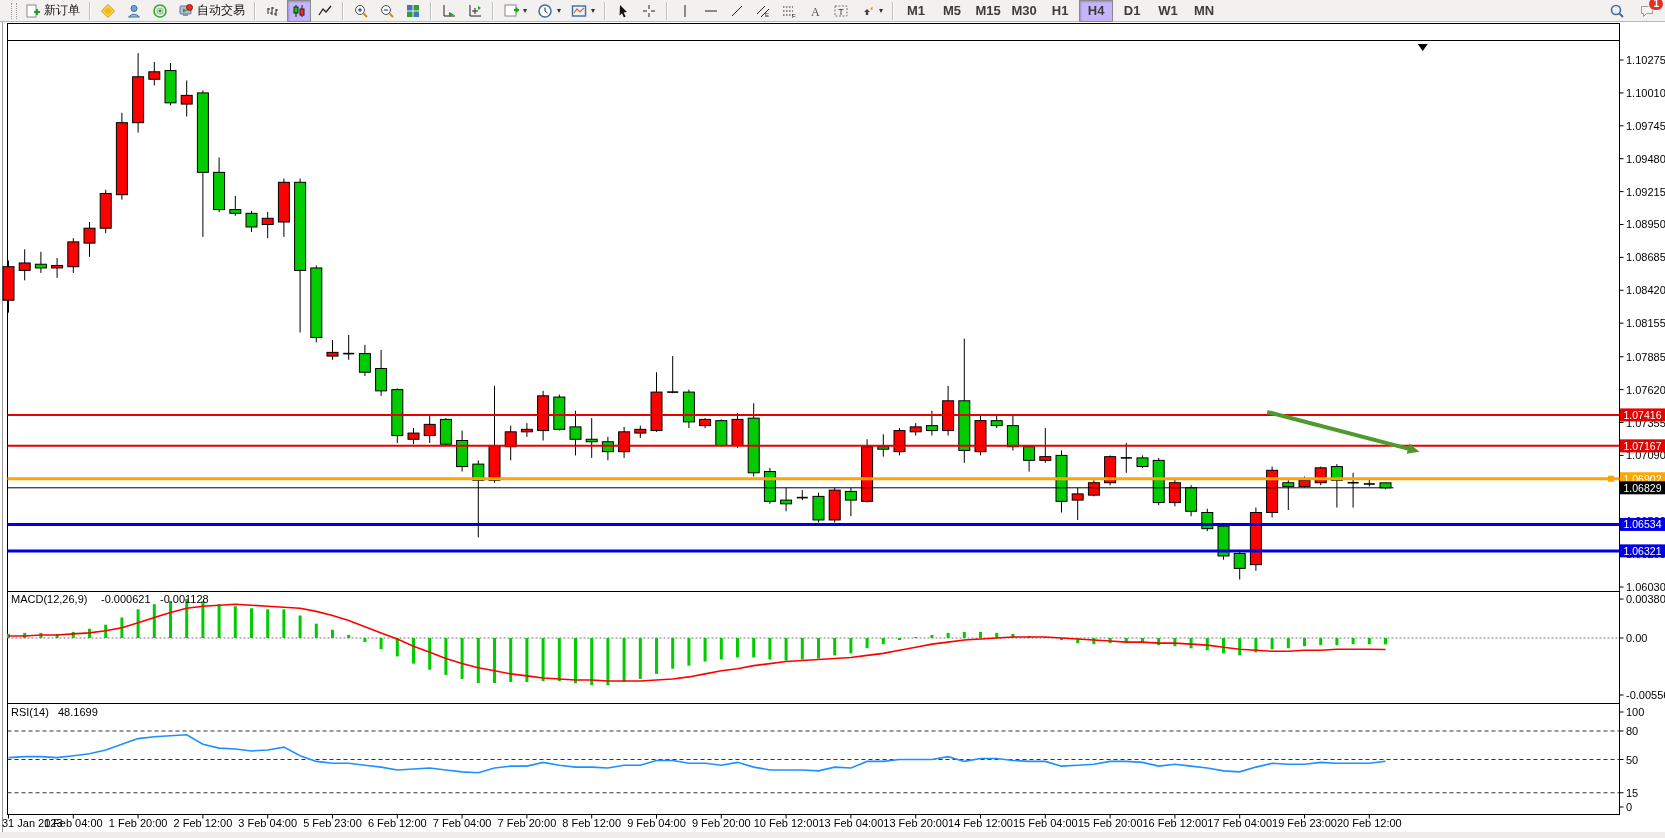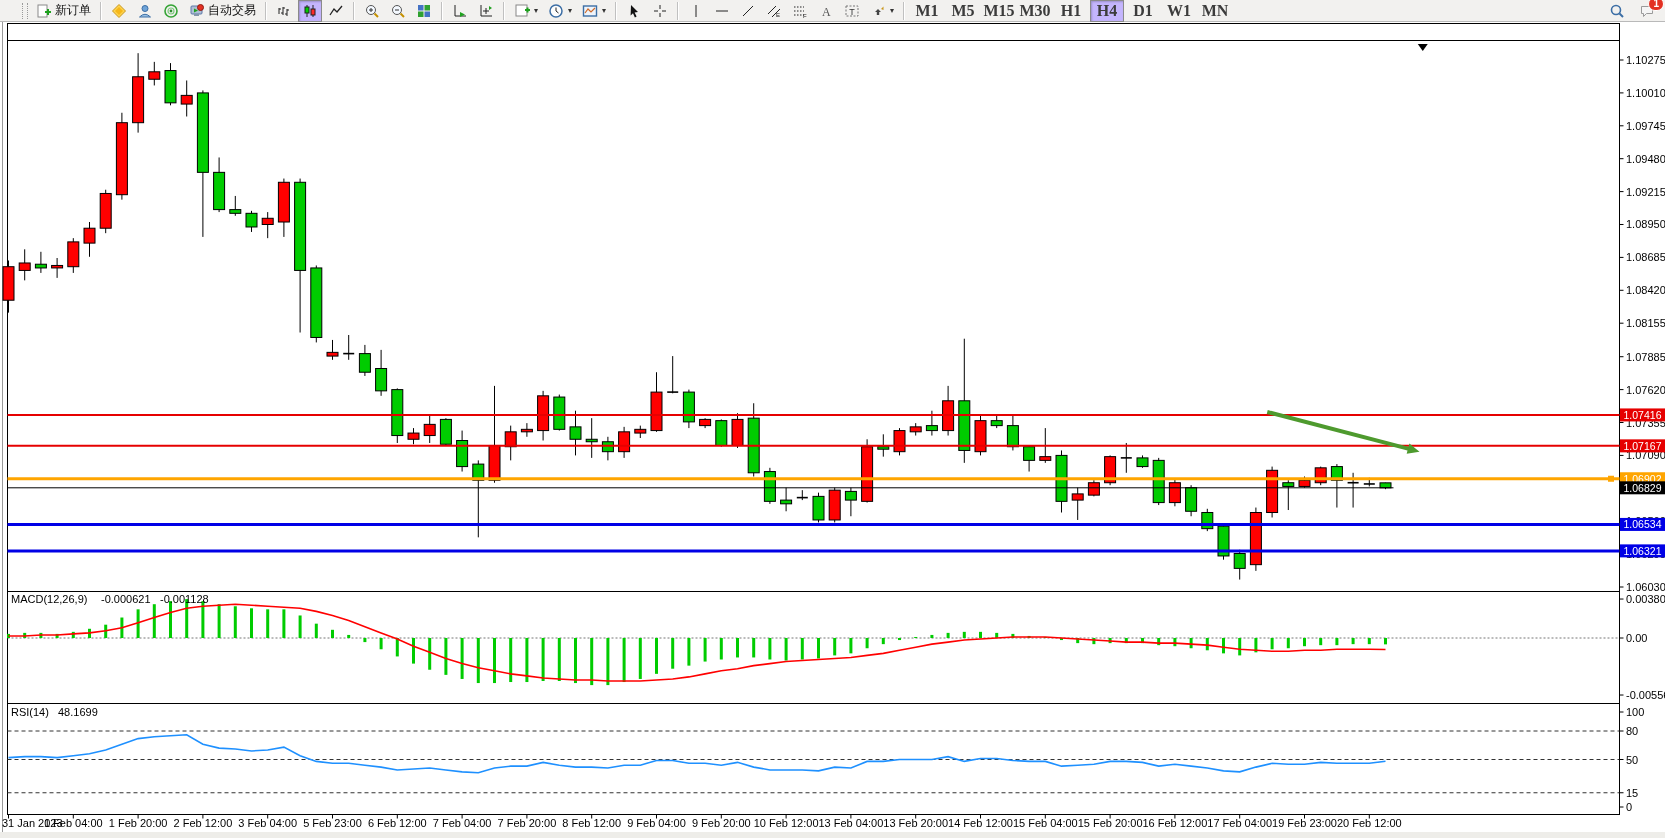--- a/index.html
+++ b/index.html
@@ -1,26 +1,26 @@
 <!DOCTYPE html>
 <html><head>
 <meta charset="utf-8">
 <style>
   html,body{margin:0;padding:0;background:#fff;}
   #app{position:relative;width:1665px;height:838px;overflow:hidden;background:#fff;
        font-family:"Liberation Sans","DejaVu Sans",sans-serif;}
   
   #toolbar{position:absolute;left:0;top:0;width:1665px;height:22px;background:#f2f1ef;
-           border-bottom:1px solid #b9b9b9;display:flex;align-items:center;gap:2px;box-sizing:border-box;padding-left:20px;}
+           border-bottom:1px solid #b9b9b9;display:flex;align-items:center;gap:2px;box-sizing:border-box;padding-left:9px;}
   .grip{width:4px;height:16px;border-left:1px dotted #9a9a9a;border-right:1px dotted #9a9a9a;margin:0 2px;}
   .tbtn{height:20px;display:flex;align-items:center;gap:3px;padding:0 3px;border:1px solid transparent;
         font-size:12px;color:#111;cursor:default;white-space:nowrap;}
   .tbtn.active{border:1px solid #8a8a8a;background:#c4b5fd;box-shadow:inset 1px 1px 2px rgba(0,0,0,.2);}
   .sep{width:1px;height:18px;background:#c0c0c0;border-right:1px solid #fff;margin:0 3px;}
-  .tf{font-size:16px;font-weight:bold;color:#3c3c3c;width:26px;justify-content:center;font-family:Liberation Serif, serif;}
+  .tf{font-size:13px;font-weight:bold;color:#3c3c3c;width:26px;justify-content:center;}
   .drop{font-size:8px;color:#333;margin-left:1px;}
   .icon16{width:16px;height:16px;display:block;}
   #right-tools{margin-left:auto;display:flex;align-items:center;margin-right:6px;gap:6px;}
   #chat-wrap{position:relative;}
   #chat-badge{position:absolute;top:-4px;right:-6px;background:#e33022;color:#fff;border-radius:8px;
               font-size:10px;font-weight:bold;padding:0 4px;line-height:12px;border:1px solid #fff;}
   
   #title-strip{position:absolute;left:7px;top:23px;width:1612px;height:17px;background:#fff;
                display:flex;align-items:center;font-size:12px;color:#000;gap:6px;padding-left:5px;box-sizing:border-box;}
   #title-caret{font-size:8px;color:#000;}

